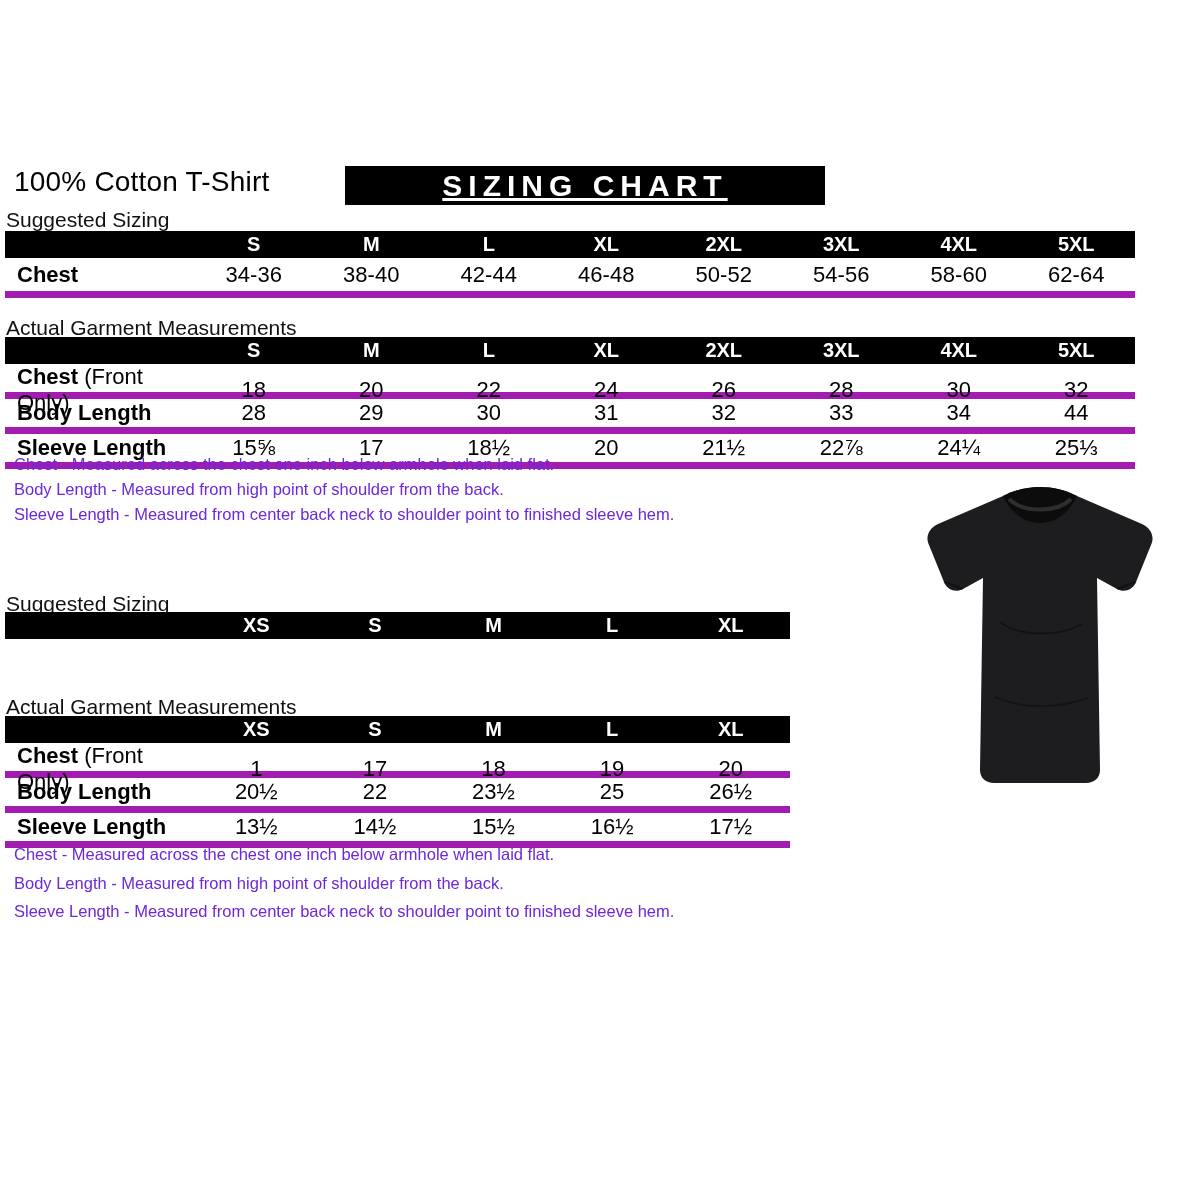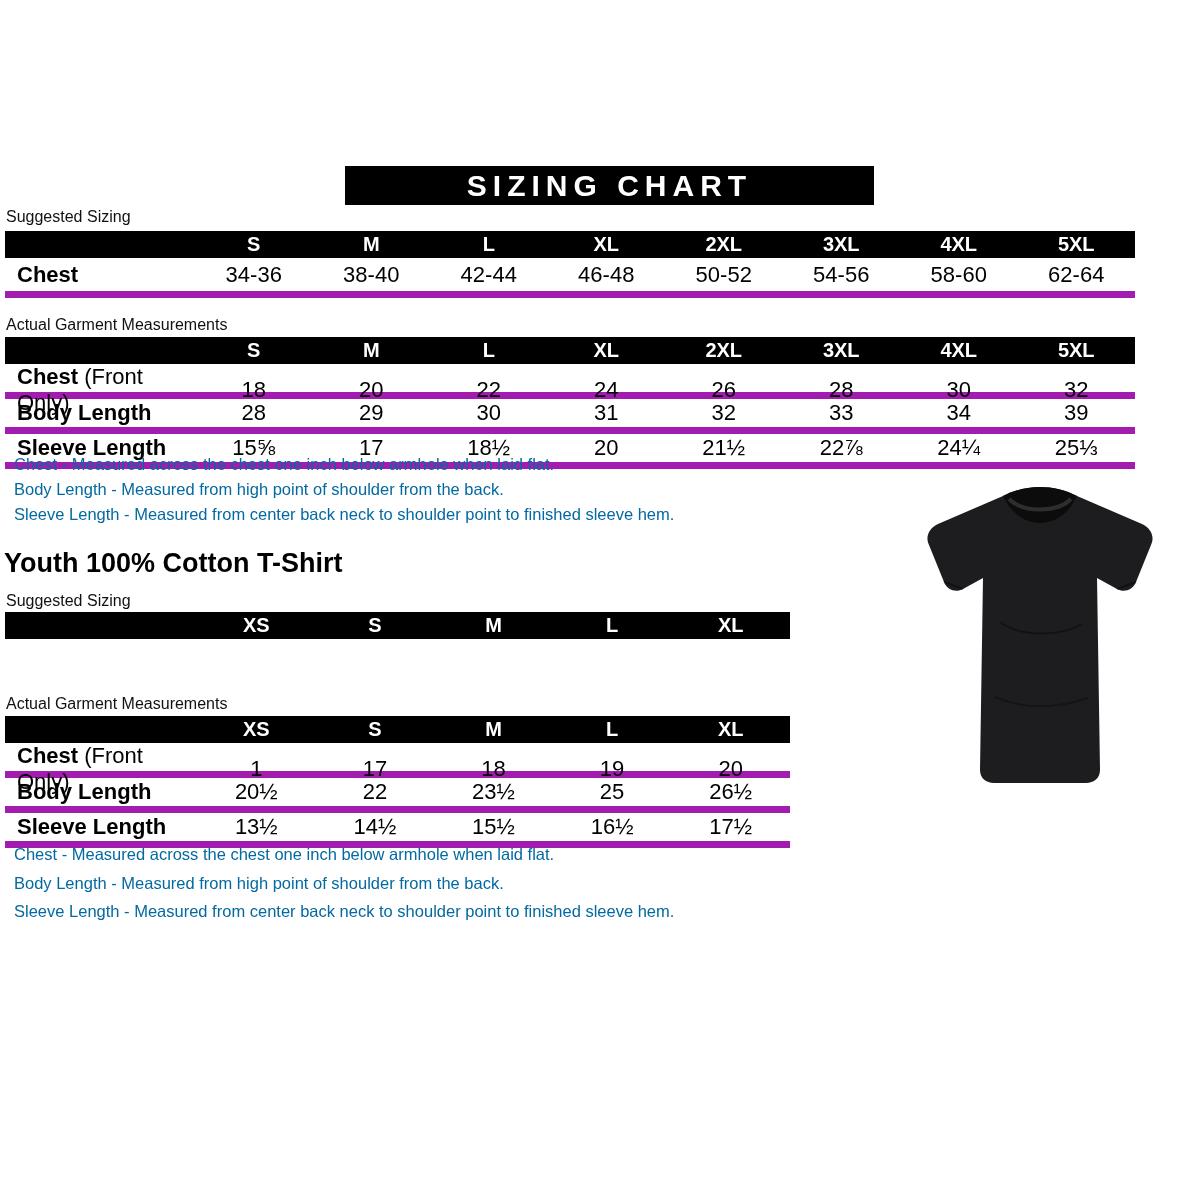--- a/index.html
+++ b/index.html
@@ -7,50 +7,51 @@
     position:relative;width:1200px;height:1200px;background:#ffffff;
     font-family:"Liberation Sans","DejaVu Sans",sans-serif;color:#000;overflow:hidden;
   }
   .abs{position:absolute;}
   .main-title{font-size:28px;font-weight:400;letter-spacing:.2px;}
   .youth-title{font-size:27px;font-weight:700;}
   .banner{
     background:#000;color:#fff;display:flex;align-items:center;justify-content:center;
     font-weight:800;font-size:30px;letter-spacing:6px;
   }
-  .section-label{font-size:16px;color:#111;}
+  .section-label{font-size:21px;color:#111;}
   .sizing-table{width:100%;}
   .sizing-table .t-head{
     display:grid;background:#000;color:#fff;font-weight:700;font-size:20px;
     height:27px;align-items:center;
   }
   .sizing-table .t-row{
     display:grid;align-items:center;font-size:22px;
     border-bottom:7px solid #a21caf;
   }
   .cols-adult .t-head,.cols-adult .t-row{grid-template-columns:190px repeat(8,1fr);}
   .cols-youth .t-head,.cols-youth .t-row{grid-template-columns:192px repeat(5,1fr);}
   .rh32 .t-row{height:33px;}
   .rh28 .t-row{height:28px;}
   .t-hcell,.t-cell{text-align:center;}
   .t-label{text-align:left !important;padding-left:12px;}
   .t-row .t-label{font-weight:700;}
   .t-label .suffix{font-weight:400;}
-  .notes .note{font-size:16.5px;color:#0369a1;}
+  .notes .note{font-size:16.5px;color:#6d28d9;}
   .notes-adult .note{line-height:25px;}
   .notes-youth .note{line-height:28.5px;}
   .tshirt-wrap{width:300px;height:345px;}
 </style>
 </head>
 <body>
 
 <div class="page">
 
-
-  <div class="abs banner" style="left:345px;top:166px;width:529px;height:39px;">SIZING CHART</div>
+  <div class="abs main-title" style="left:14px;top:166px;">100% Cotton T-Shirt</div>
+
+  <div class="abs banner" style="left:345px;top:166px;width:480px;height:39px;text-decoration:underline;">SIZING CHART</div>
 
   <div class="abs section-label" style="left:6px;top:208px;">Suggested Sizing</div>
 
   <div class="abs sizing-table cols-adult rh32" style="left:5px;top:231px;width:1130px;">
       <div class="t-head">
         <div class="t-hcell t-label"></div>
         <div class="t-hcell">S</div>
         <div class="t-hcell">M</div>
         <div class="t-hcell">L</div>
         <div class="t-hcell">XL</div>
@@ -99,42 +100,41 @@
       </div>
       <div class="t-row">
         <div class="t-cell t-label"><span>Body Length</span></div>
         <div class="t-cell">28</div>
         <div class="t-cell">29</div>
         <div class="t-cell">30</div>
         <div class="t-cell">31</div>
         <div class="t-cell">32</div>
         <div class="t-cell">33</div>
         <div class="t-cell">34</div>
-        <div class="t-cell">39</div>
+        <div class="t-cell">44</div>
       </div>
       <div class="t-row">
         <div class="t-cell t-label"><span>Sleeve Length</span></div>
         <div class="t-cell">15⅝</div>
         <div class="t-cell">17</div>
         <div class="t-cell">18½</div>
         <div class="t-cell">20</div>
         <div class="t-cell">21½</div>
         <div class="t-cell">22⅞</div>
         <div class="t-cell">24¼</div>
         <div class="t-cell">25⅓</div>
       </div>
     </div>
 
   <div class="abs notes notes-adult" style="left:14px;top:452px;">
     <div class="note">Chest - Measured across the chest one inch below armhole when laid flat.</div>
     <div class="note">Body Length - Measured from high point of shoulder from the back.</div>
     <div class="note">Sleeve Length - Measured from center back neck to shoulder point to finished sleeve hem.</div>
   </div>
 
-  <div class="abs youth-title" style="left:4px;top:548px;">Youth 100% Cotton T-Shirt</div>
 
   <div class="abs section-label" style="left:6px;top:592px;">Suggested Sizing</div>
 
   <div class="abs sizing-table cols-youth rh32" style="left:5px;top:612px;width:785px;">
       <div class="t-head">
         <div class="t-hcell t-label"></div>
         <div class="t-hcell">XS</div>
         <div class="t-hcell">S</div>
         <div class="t-hcell">M</div>
         <div class="t-hcell">L</div>

